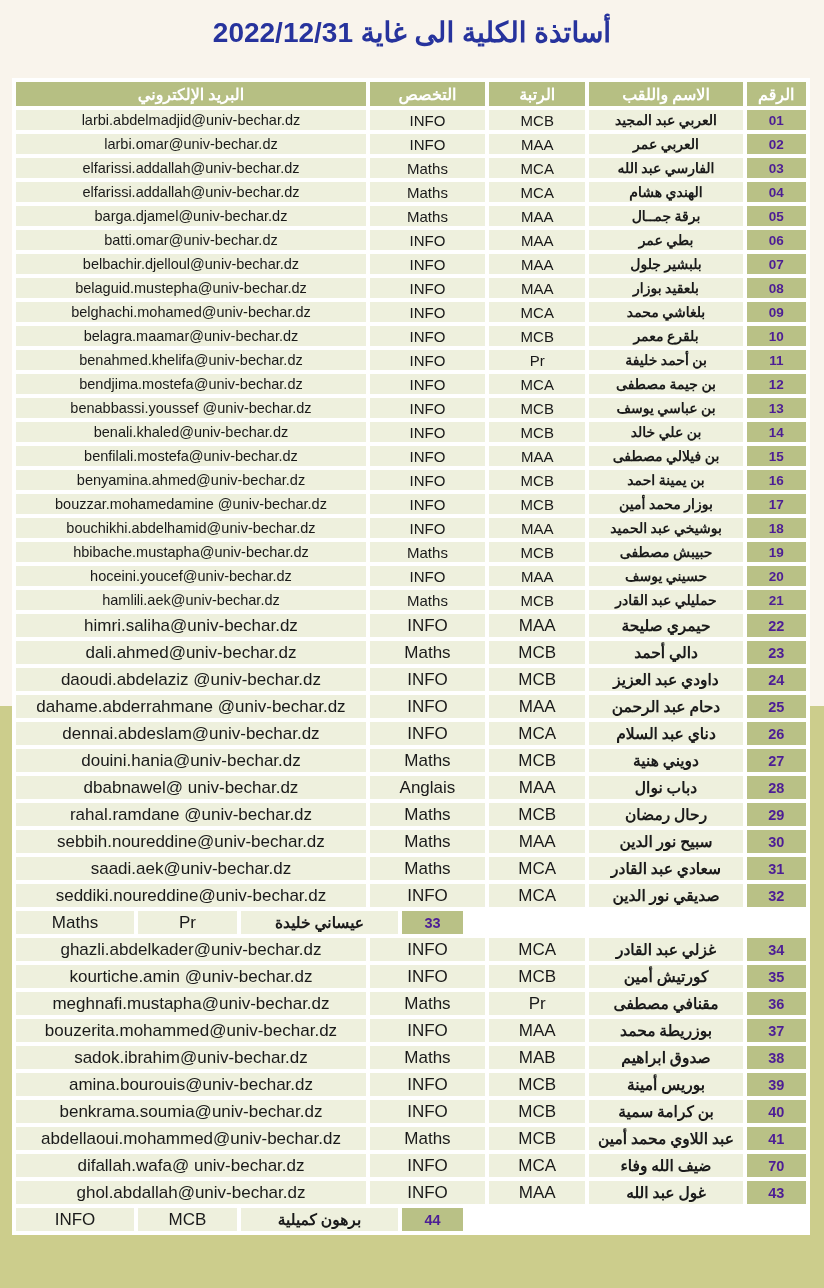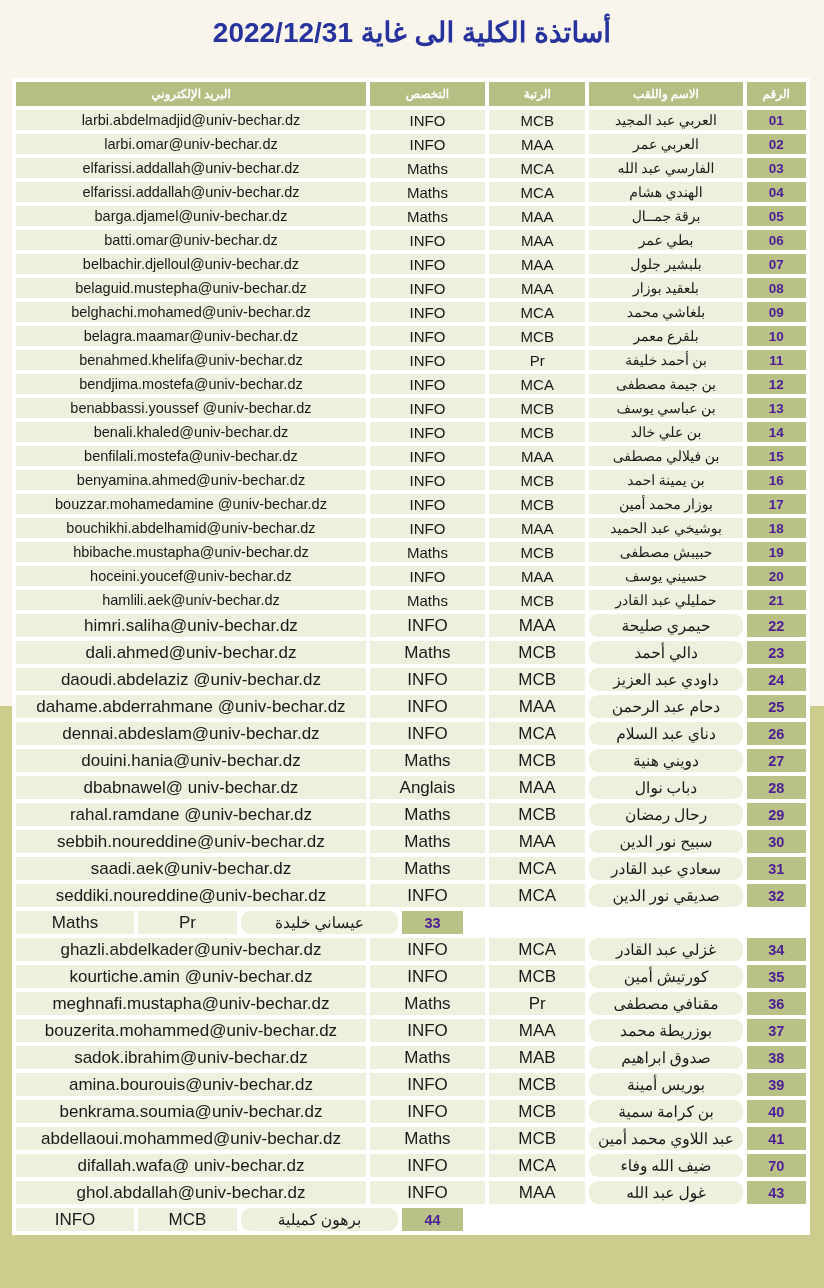--- a/index.html
+++ b/index.html
@@ -27,33 +27,33 @@
   .trow:first-child{margin-top:0;}
   .cell{
     display:flex;align-items:center;justify-content:center;
     box-sizing:border-box;overflow:hidden;white-space:nowrap;
     background:#eef0dd;color:#1a1a1a;height:20px;
   }
   .c-email{width:359px;font-size:14.5px;}
   .c-spec {width:118px;font-size:15px;}
   .c-rank {width:99px; font-size:15px;}
   .c-name {width:157px;font-size:14px;direction:rtl;
-           font-family:"Liberation Serif", serif;font-weight:400;}
+           font-family:"Liberation Serif", serif;font-weight:700;}
   .c-num  {width:61px; font-size:13.5px;background:#b9c186;
            color:#4c1d95;font-weight:bold;}
   
   .thead .cell{
     background:#b6bf83;color:#ffffff;font-weight:bold;height:24px;
-    font-family:"Liberation Serif", serif;direction:rtl;font-size:12px;
+    font-family:"Liberation Serif", serif;direction:rtl;font-size:16px;
   }
   
   .trow.lg .cell{height:23px;}
   .trow.lg .c-email{font-size:17px;}
   .trow.lg .c-spec,.trow.lg .c-rank{font-size:17px;}
-  .trow.lg .c-name{font-size:15.5px;border-radius:9px;}
+  .trow.lg .c-name{font-size:15.5px;}
   .trow.lg .c-num{font-size:14.5px;}
 </style>
 </head>
 <body>
 
 <div class="bg-bottom"></div>
 
 <div class="page-title">أساتذة الكلية الى غاية 2022/12/31</div>
 
 <div class="table-wrap">

